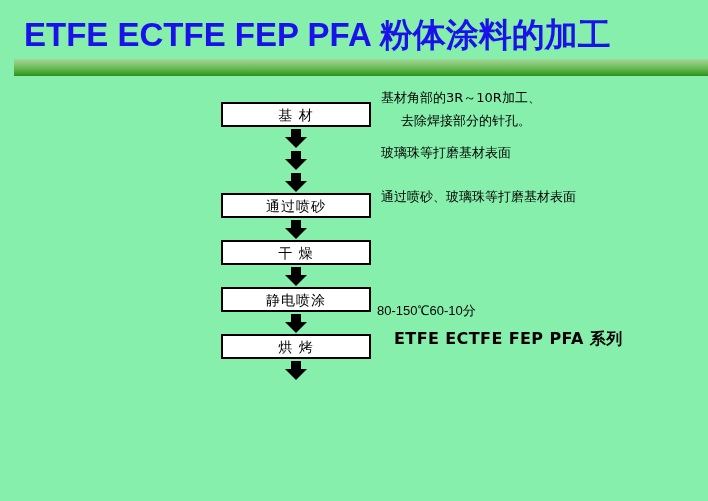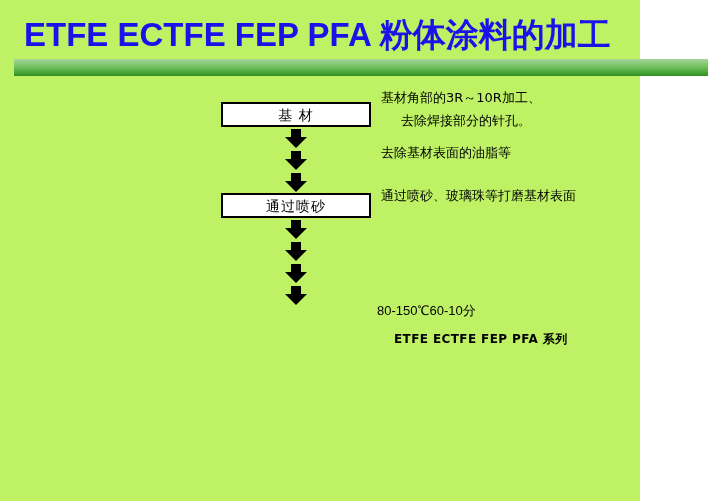--- a/index.html
+++ b/index.html
@@ -8,23 +8,23 @@
   }
   body {
     width: 708px;
     height: 501px;
     background: #ffffff;
     font-family: "Liberation Sans", sans-serif;
     overflow: hidden;
   }
   .slide {
     position: relative;
-    width: 640px;
+    width: 708px;
     height: 501px;
-    background: #bef264;
+    background: #86efac;
   }
 
   
   .title {
     position: absolute;
     left: 24px;
     top: 14px;
     width: 660px;
     height: 42px;
     color: #1a12e8;
@@ -107,33 +107,33 @@
     position: absolute;
     font-family: "DejaVu Sans", "Liberation Sans", sans-serif;
     font-size: 13px;
     color: #000000;
     white-space: nowrap;
     line-height: 22px;
   }
   .note-a { left: 381px; top: 87px; }
   .note-b { left: 381px; top: 110px; margin-left: 20px; }
   .note-c { left: 381px; top: 142px; }
-  .note-d { left: 381px; top: 186px; font-family: Liberation Mono, monospace; }
+  .note-d { left: 381px; top: 186px; }
   .note-e {
     left: 377px;
     top: 281px;
     font-family: "Liberation Sans", sans-serif;
     font-size: 13px;
     margin-top: 19px;
   }
   .note-f {
     left: 394px;
     top: 328px;
     font-family: "DejaVu Sans", "Liberation Sans", sans-serif;
-    font-size: 12px;
+    font-size: 16px;
     font-weight: 700;
     letter-spacing: 0.4px;
   }
 </style>
 </head>
 <body>
 
 <div class="slide">
 
   <div class="title">
@@ -162,38 +162,47 @@
     </div>
 
     <div class="node">
       <span class="node-label">通过喷砂</span>
     </div>
     <div class="arrow">
       <span class="stem"></span>
       <span class="head"></span>
     </div>
 
-    <div class="arrow">
-      <span class="stem"></span>
-      <span class="head"></span>
-    </div>
-
-    <div class="arrow">
-      <span class="stem"></span>
-      <span class="head"></span>
-    </div>
-
+    <div class="node">
+      <span class="node-label">干 燥</span>
+    </div>
+    <div class="arrow">
+      <span class="stem"></span>
+      <span class="head"></span>
+    </div>
+
+    <div class="node">
+      <span class="node-label">静电喷涂</span>
+    </div>
+    <div class="arrow">
+      <span class="stem"></span>
+      <span class="head"></span>
+    </div>
+
+    <div class="node">
+      <span class="node-label">烘 烤</span>
+    </div>
     <div class="arrow">
       <span class="stem"></span>
       <span class="head"></span>
     </div>
 
 
   </div>
 
   <div class="note note-a">基材角部的3R～10R加工、</div>
   <div class="note note-b">去除焊接部分的针孔。</div>
-  <div class="note note-c">去除基材表面的油脂等</div>
+  <div class="note note-c">玻璃珠等打磨基材表面</div>
   <div class="note note-d">通过喷砂、玻璃珠等打磨基材表面</div>
   <div class="note note-e">80-150℃60-10分</div>
   <div class="note note-f">ETFE ECTFE FEP PFA  系列</div>
 
 </div>
 
 </body></html>

